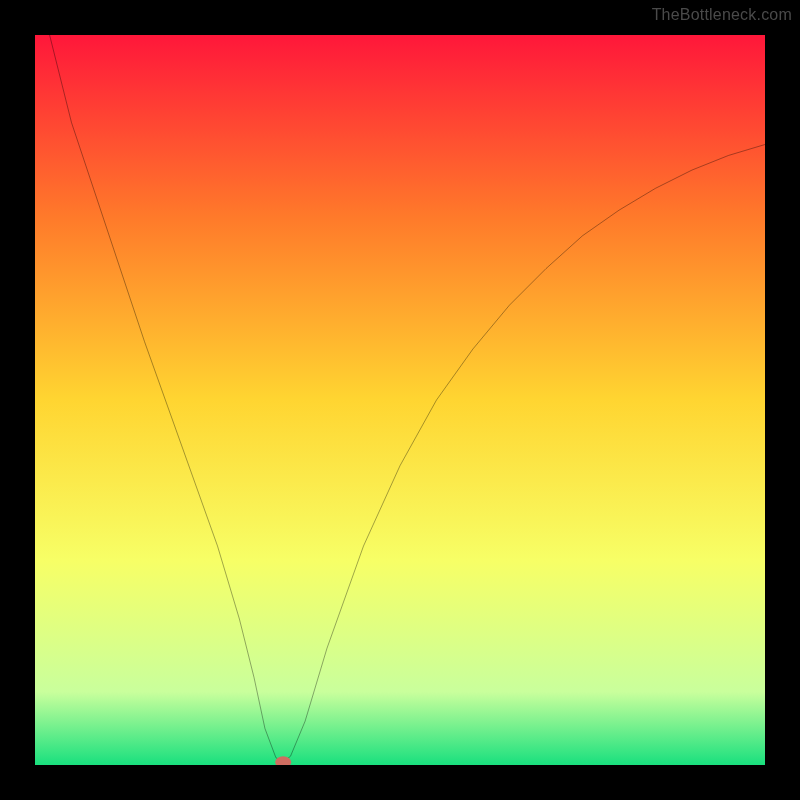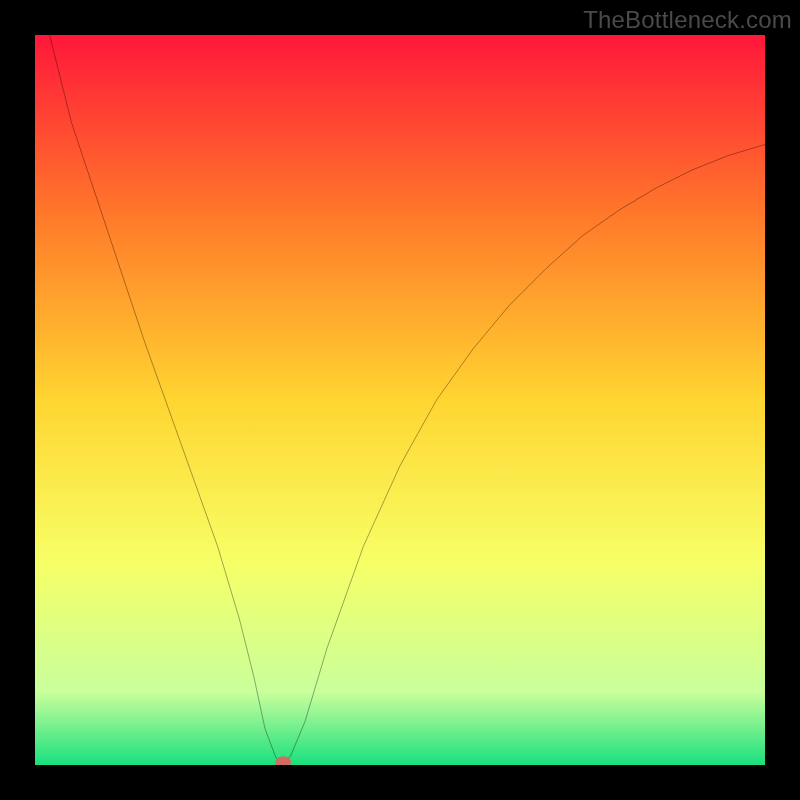--- a/index.html
+++ b/index.html
@@ -27,21 +27,21 @@
     position: absolute;
     inset: 0;
     width: 100%;
     height: 100%;
   }
   .watermark {
     position: absolute;
     top: 6px;
     right: 8px;
     color: #4a4a4a;
-    font-size: 24px;
+    font-size: 16px;
     font-weight: 500;
     letter-spacing: 0.2px;
     user-select: none;
   }
 </style>
 </head>
 <body>
 
 <div class="stage">
   <div class="watermark">TheBottleneck.com</div>

